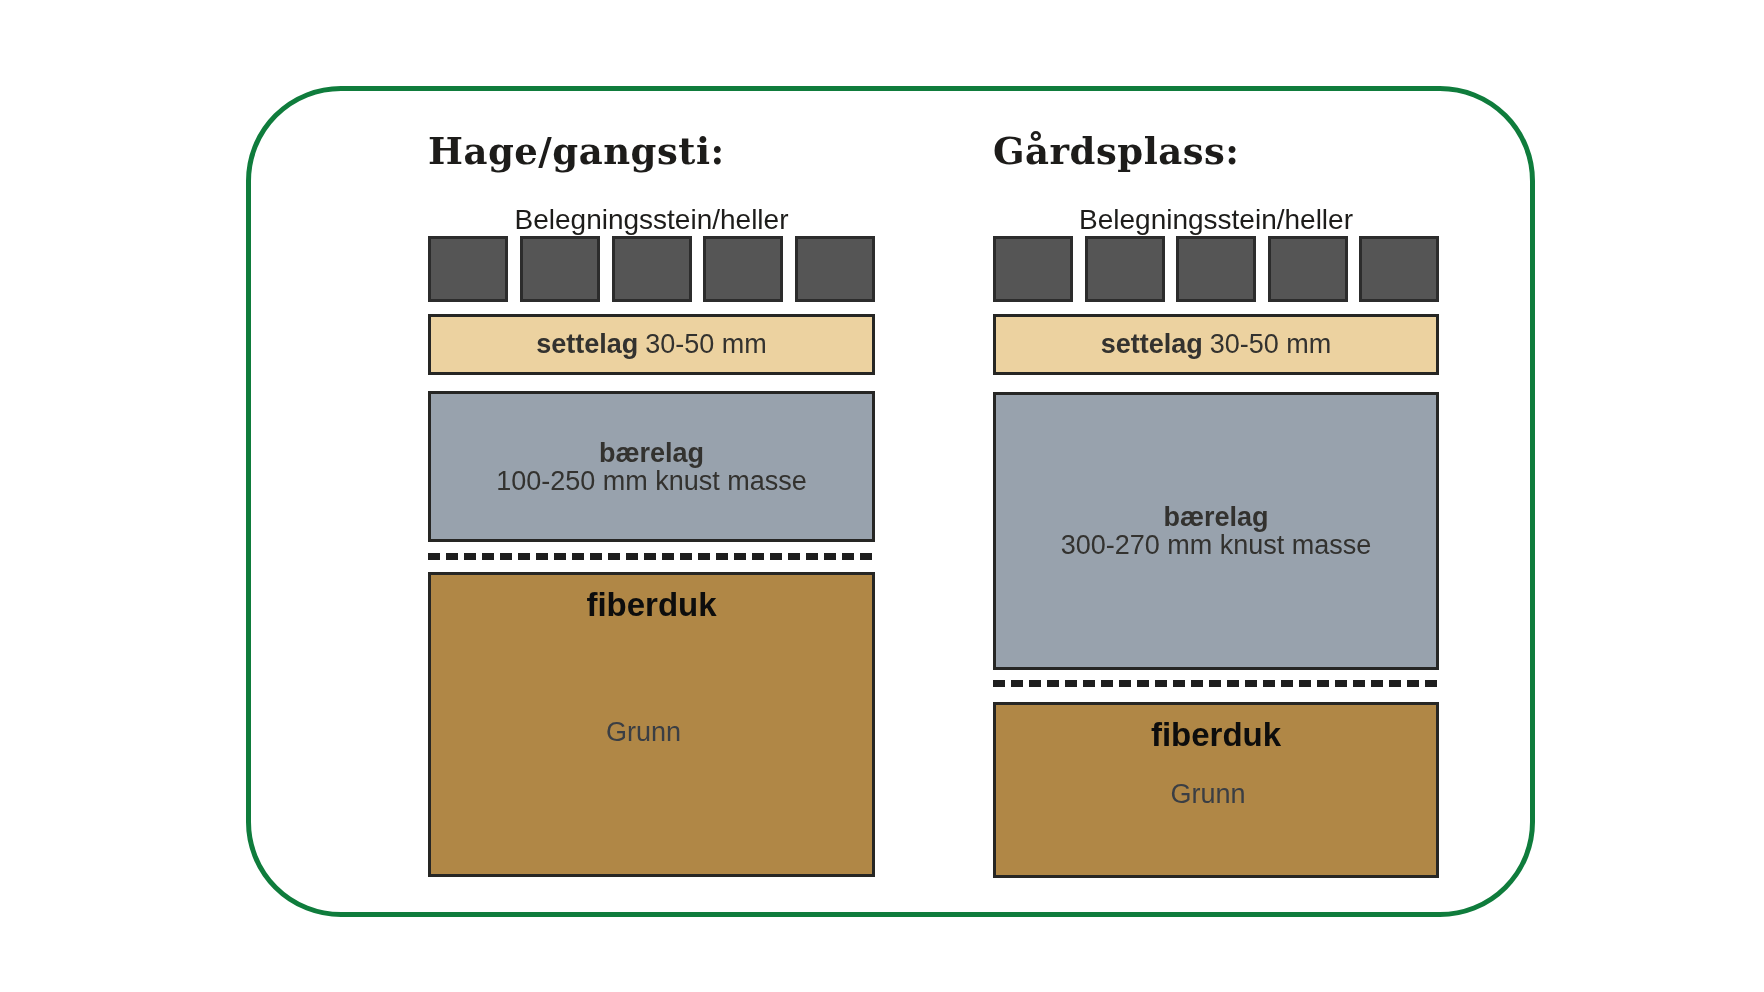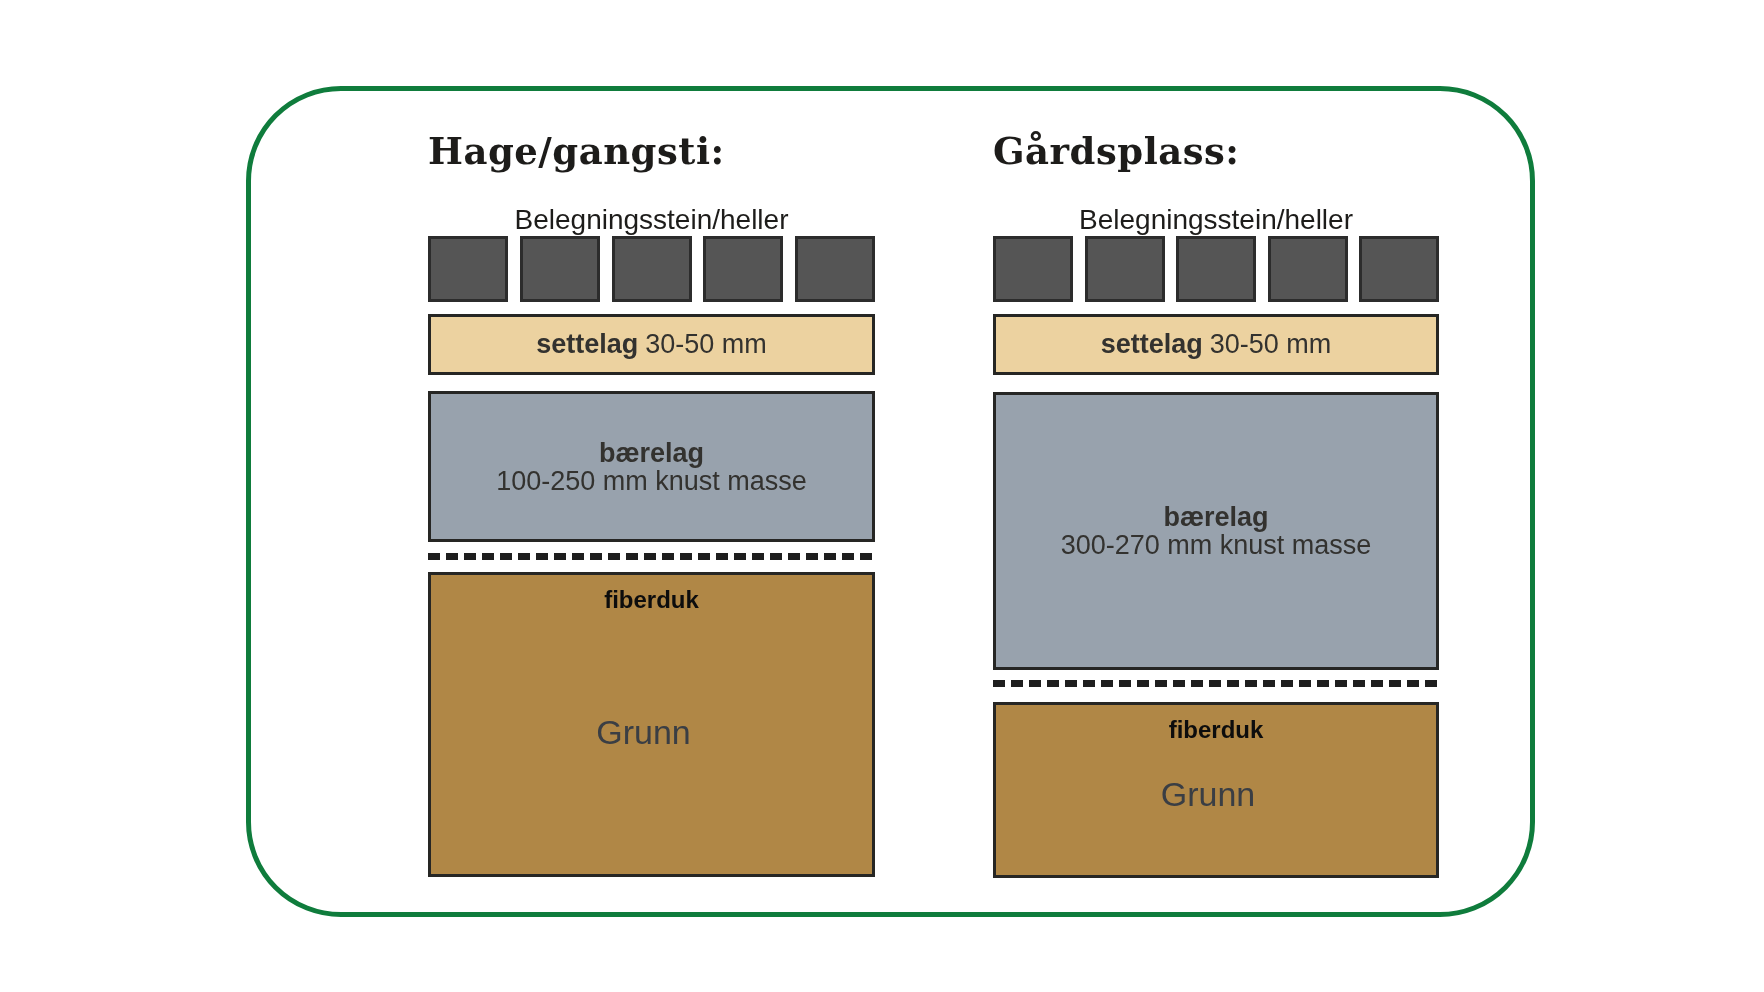--- a/index.html
+++ b/index.html
@@ -78,28 +78,28 @@
   .col-left  .dash-line{top:553px;}
   .col-right .dash-line{top:680px;}
   .grunn-box{
     background:var(--grunn_fill,#b08746);
     justify-content:flex-start;
   }
   .col-left  .grunn-box{top:572px;height:305px;}
   .col-right .grunn-box{top:702px;height:176px;}
   .fiberduk{
     margin-top:11px;
-    font-weight:700;font-size:24px;
+    font-weight:700;font-size:33px;
     color:#0d0d0d;
   }
   .grunn-label{
     position:absolute;top:52.5%;left:0;right:16px;
     transform:translateY(-50%);
     text-align:center;
-    font-size:34px;
+    font-size:27px;
     color:var(--grunn_text,#3a3e44);
   }
 </style>
 </head>
 <body>
 
 <div class="page">
 
   <div class="frame"></div>
 

